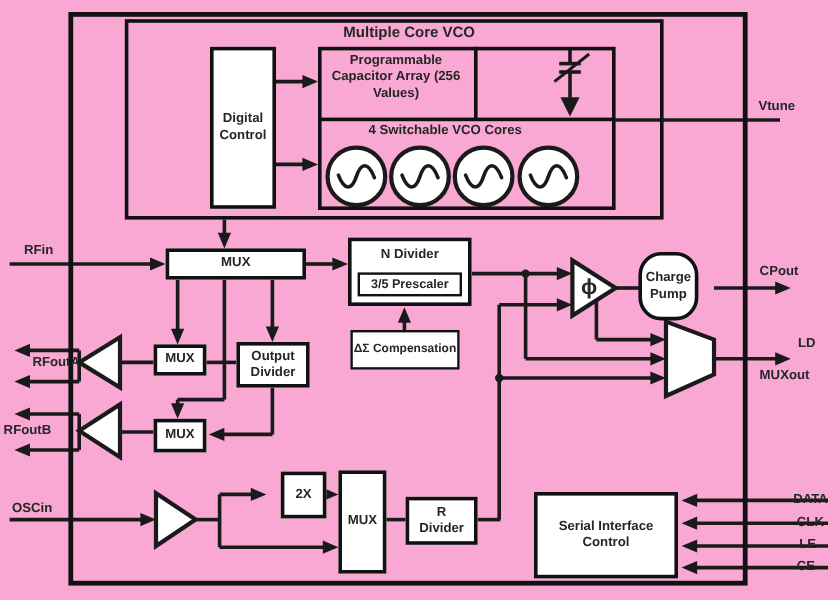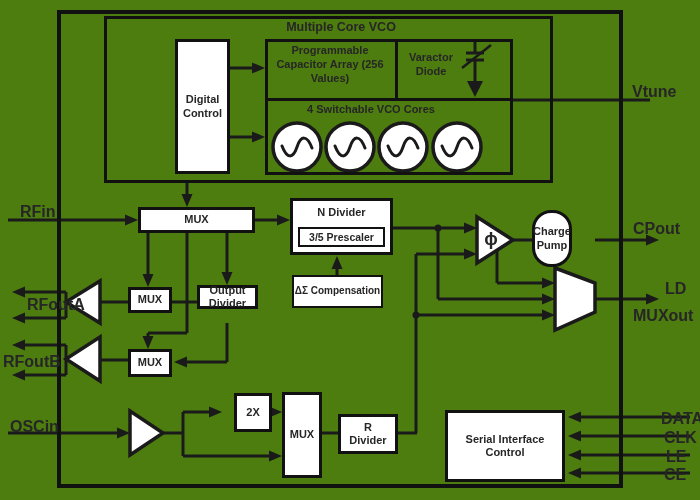--- a/index.html
+++ b/index.html
@@ -1,24 +1,24 @@
 <!DOCTYPE html>
 <html><head>
 <meta charset="utf-8">
 <style>
   html,body{margin:0;padding:0;background:#ffffff;}
-  .stage{position:relative;width:700px;height:500px;background:#4d7c0f;overflow:hidden;
+  .stage{position:relative;width:700px;height:500px;background:#f9a8d4;overflow:hidden;
          font-family:"Liberation Sans", sans-serif;}
   svg.wires{position:absolute;left:0;top:0;z-index:1;}
   .box{position:absolute;z-index:2;background:#ffffff;border:3px solid #111;
        box-sizing:border-box;display:flex;align-items:center;justify-content:center;
        text-align:center;font-weight:bold;font-size:11px;line-height:1.22;color:#262626;}
   .b2{border-width:2px;}
   .b4{border-width:4px;}
-  .lbl{position:absolute;z-index:3;font-weight:bold;font-size:16px;color:#262626;
+  .lbl{position:absolute;z-index:3;font-weight:bold;font-size:11px;color:#262626;
        white-space:nowrap;}
   .blocklbl{position:absolute;z-index:3;font-weight:bold;color:#262626;text-align:center;}
   #chip{background:transparent;}
   #vco-outer{background:transparent;border-width:3px;}
   #phi-sym{z-index:3;font-size:18px;}
 </style>
 </head>
 <body>
 
 <div class="stage">
@@ -172,48 +172,47 @@
   <div class="blocklbl" style="left:241px;top:20px;width:200px;font-size:12.5px;">Multiple Core VCO</div>
 
   <div class="box" style="left:138px;top:39px;width:55px;height:135px;margin-left:37px;">
     <span>Digital Control</span>
   </div>
 
   <div class="box" style="left:265px;top:39px;width:248px;height:136px;background:transparent;"></div>
   <div style="position:absolute;z-index:2;left:395px;top:39px;width:3px;height:61px;background:#111;"></div>
   <div style="position:absolute;z-index:2;left:265px;top:98px;width:248px;height:3px;background:#111;"></div>
   <div class="blocklbl" style="left:267px;top:44px;width:126px;font-size:11px;line-height:1.25;">Programmable Capacitor Array (256 Values)</div>
-  <div class="blocklbl" style="left:398px;top:51px;width:66px;font-size:11px;line-height:1.25;">Varactor Diode</div>
   <div class="blocklbl" style="left:261px;top:103px;width:220px;font-size:11px;">4 Switchable VCO Cores</div>
 
   <div class="box" style="left:138px;top:207px;width:117px;height:26px;">
     <span>MUX</span>
   </div>
 
   <div class="box" style="left:290px;top:198px;width:103px;height:57px;align-items:flex-start;padding-top:5px;">
     <span>N Divider</span>
   </div>
   <div class="box b2" style="left:298px;top:227px;width:87px;height:20px;font-size:10.5px;">
     <span>3/5 Prescaler</span>
   </div>
 
   <div class="box b2" style="left:292px;top:275px;width:91px;height:33px;font-size:10px;">
     <span>ΔΣ Compensation</span>
   </div>
 
   <div id="phi-sym" class="blocklbl" style="left:480px;top:229px;width:22px;">ϕ</div>
 
-  <div class="box" style="left:532px;top:210px;width:40px;height:57px;border-radius:19px;">
+  <div class="box" style="left:532px;top:210px;width:50px;height:57px;border-radius:19px;">
     <span>Charge Pump</span>
   </div>
 
   <div class="box" style="left:128px;top:287px;width:44px;height:26px;">
     <span>MUX</span>
   </div>
-  <div class="box" style="left:197px;top:285px;width:61px;height:24px;">
+  <div class="box" style="left:197px;top:285px;width:61px;height:38px;">
     <span>Output Divider</span>
   </div>
   <div class="box" style="left:128px;top:349px;width:44px;height:28px;">
     <span>MUX</span>
   </div>
 
   <div class="box" style="left:234px;top:393px;width:38px;height:39px;">
     <span>2X</span>
   </div>
   <div class="box" style="left:282px;top:392px;width:40px;height:86px;">

